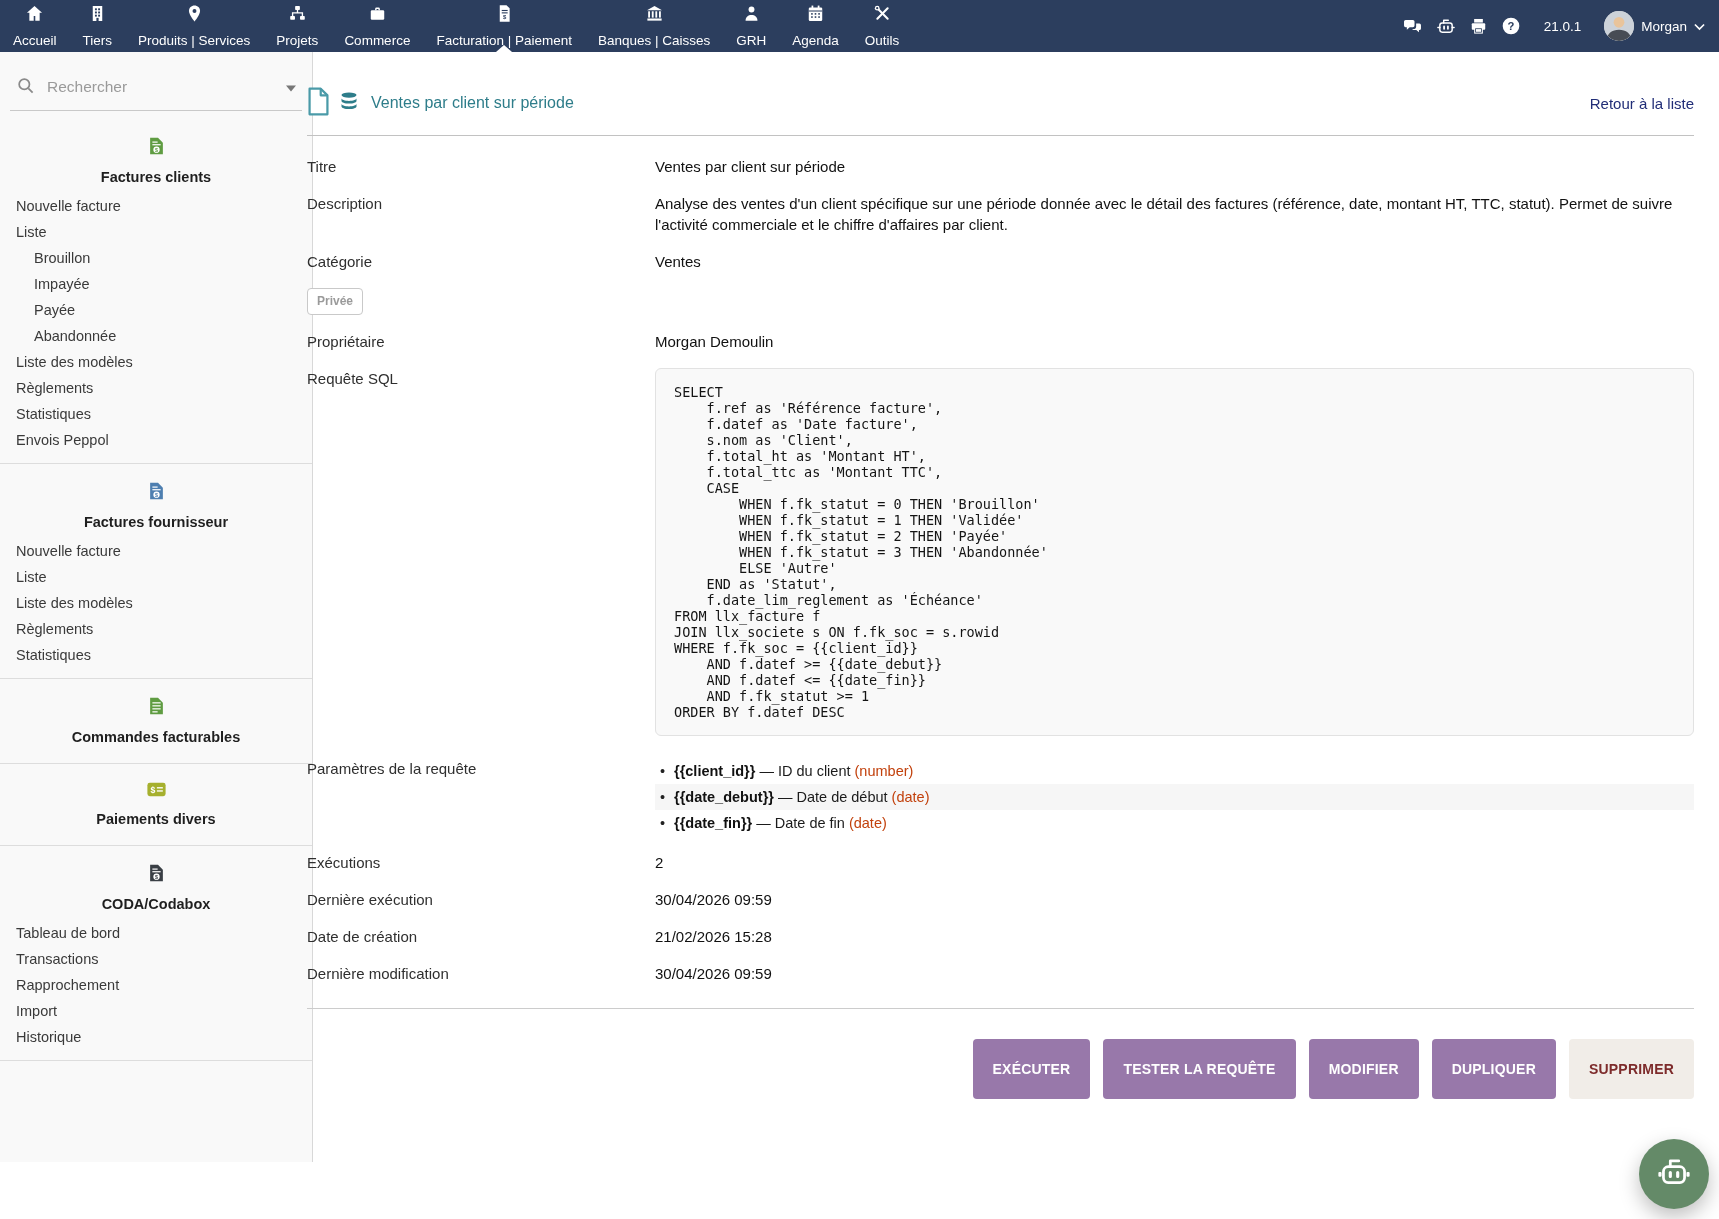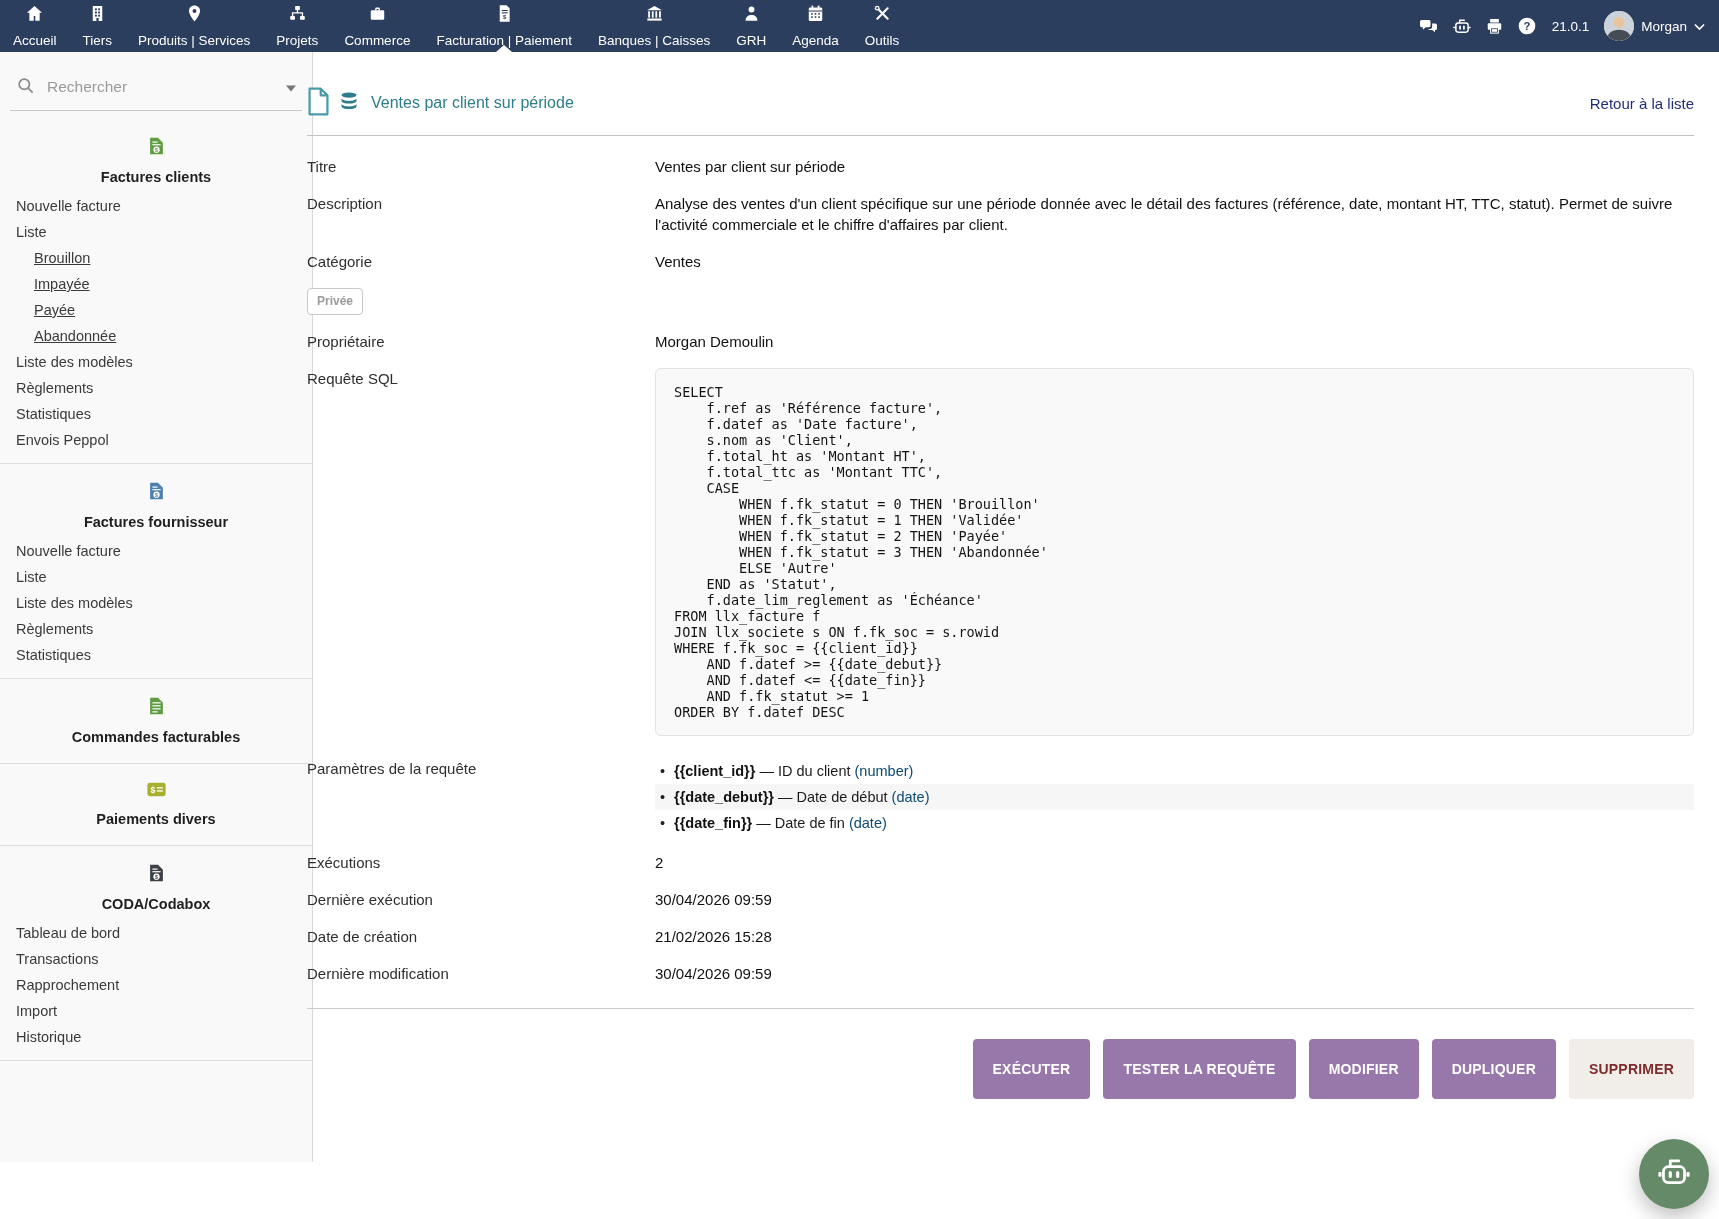--- a/index.html
+++ b/index.html
@@ -11,37 +11,37 @@
   .topnav { position:absolute; left:0; top:0; width:1719px; height:52px;
     background:#2c3e5e; display:flex; align-items:stretch; color:#fff; }
   .nav-item { position:relative; display:flex; flex-direction:column; align-items:center;
     justify-content:center; gap:10px; padding:0 13px; font-size:13.5px; cursor:pointer; white-space:nowrap; }
   .nav-item svg { display:block; }
   .nav-item.active::after { content:""; position:absolute; bottom:0; left:50%; margin-left:-8px;
     border-left:8px solid transparent; border-right:8px solid transparent; border-bottom:7px solid #fff; }
   .topnav-spacer { flex:1; }
   .topnav-right { display:flex; align-items:center; gap:13px; padding-right:14px; font-size:13.5px; }
   .topnav-right .ticon { display:flex; align-items:center; cursor:pointer; }
-  .version { margin:0 2px;text-align:right; }
+  .version { margin:0 10px;text-align:right; }
   .avatar { width:30px; height:30px; border-radius:50%; overflow:hidden; background:#cdd2d8; flex:none; }
   .userbox { display:flex; align-items:center; gap:7px; cursor:pointer; }
 
   
   .sidebar { position:absolute; left:0; top:52px; width:313px; height:1110px;
     background:#f9f9f9; border-right:1px solid #d8d8d8; padding-top:22px;
     font-size:14.5px; color:#3a3a3a; }
   .search-row { display:flex; align-items:center; gap:10px; margin:0 10px 16px 10px;
     padding:2px 6px 12px 6px; border-bottom:1px solid #c9c9c9; }
   .search-row input { border:none; outline:none; background:transparent; flex:1;
     font-size:15.5px; color:#555; font-family:"Liberation Sans", sans-serif; }
   .search-row input::placeholder { color:#9a9a9a; }
   .side-section { display:flex; align-items:center; gap:11px; padding:10px 16px 8px 16px;
     font-weight:bold; color:#1f1f1f; font-size:14.5px; cursor:pointer;flex-direction:column; }
   .side-link { padding:5px 16px; cursor:pointer; color:#3a3a3a; }
-  .side-link.indent { padding-left:34px;text-decoration:underline; }
+  .side-link.indent { padding-left:34px; }
   .side-divider { border-top:1px solid #ddd; margin:10px 0 8px 0; }
 
   
   .main { position:absolute; left:263px; top:52px; width:1456px; padding:36px 25px 0 44px; }
   .page-head { display:flex; align-items:center; gap:9px; height:30px; }
   .head-title { color:#2e7d8a; font-size:16px; margin-left:3px; }
   .back-link { margin-left:auto; color:#212d77; font-size:15px; cursor:pointer; text-decoration:none; }
   .head-rule { border:none; border-top:1px solid #c2c2c2; margin:17px 0 12px 0; }
 
   .frow { display:flex; padding:8px 0; font-size:15px; color:#111; line-height:21px; }
@@ -53,21 +53,21 @@
   .sqlblock { background:#f9f9f9; border:1px solid #e2e2e2; border-radius:6px;
     padding:15px 18px; font-family:"DejaVu Sans Mono", monospace; font-size:13.5px;
     line-height:16px; color:#141414; white-space:pre; margin:0; flex:1; overflow:hidden; }
 
   .params-list { list-style:none; margin:0; padding:0; flex:1; font-size:14.5px; }
   .params-list li { position:relative; padding:3px 0 3px 19px; line-height:20px; }
   .params-list li::before { content:"\2022"; position:absolute; left:5px; color:#222; }
   .params-list li.striped { background:#f6f6f6; }
   .param-name { font-weight:bold; color:#111; }
   .param-desc { color:#1b1b1b; }
-  .param-type { color:#0c4a6e; }
+  .param-type { color:#c2410c; }
 
   .bottom-rule { border:none; border-top:1px solid #ccc; margin:16px 0 0 0; }
   .actions { display:flex; justify-content:flex-end; gap:13px; margin-top:30px; }
   .btn { height:60px; display:inline-flex; align-items:center; padding:0 20px; border:none;
     border-radius:4px; background:#9878aa; color:#fff; font-weight:bold; font-size:14px;
     letter-spacing:.2px; cursor:pointer; font-family:"Liberation Sans", sans-serif; }
   .btn.delete { background:#f1ede8; color:#7d2b2b; }
 
   .fab { position:absolute; left:1639px; top:1139px; width:70px; height:70px; border-radius:50%;
     background:#648a68; box-shadow:0 8px 20px rgba(0,0,0,.25); display:flex; align-items:center;

